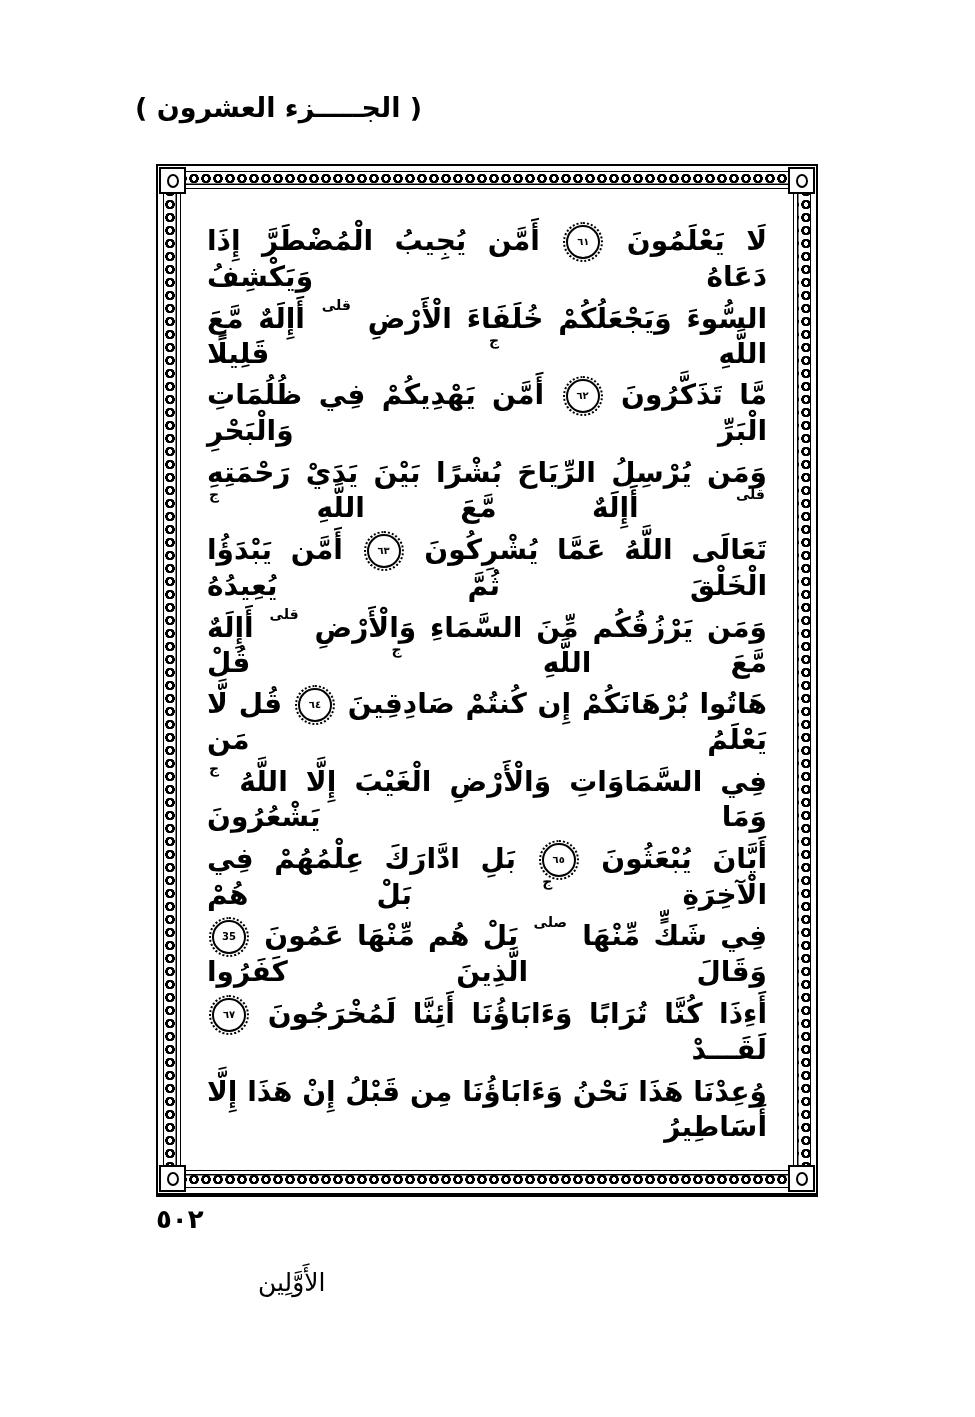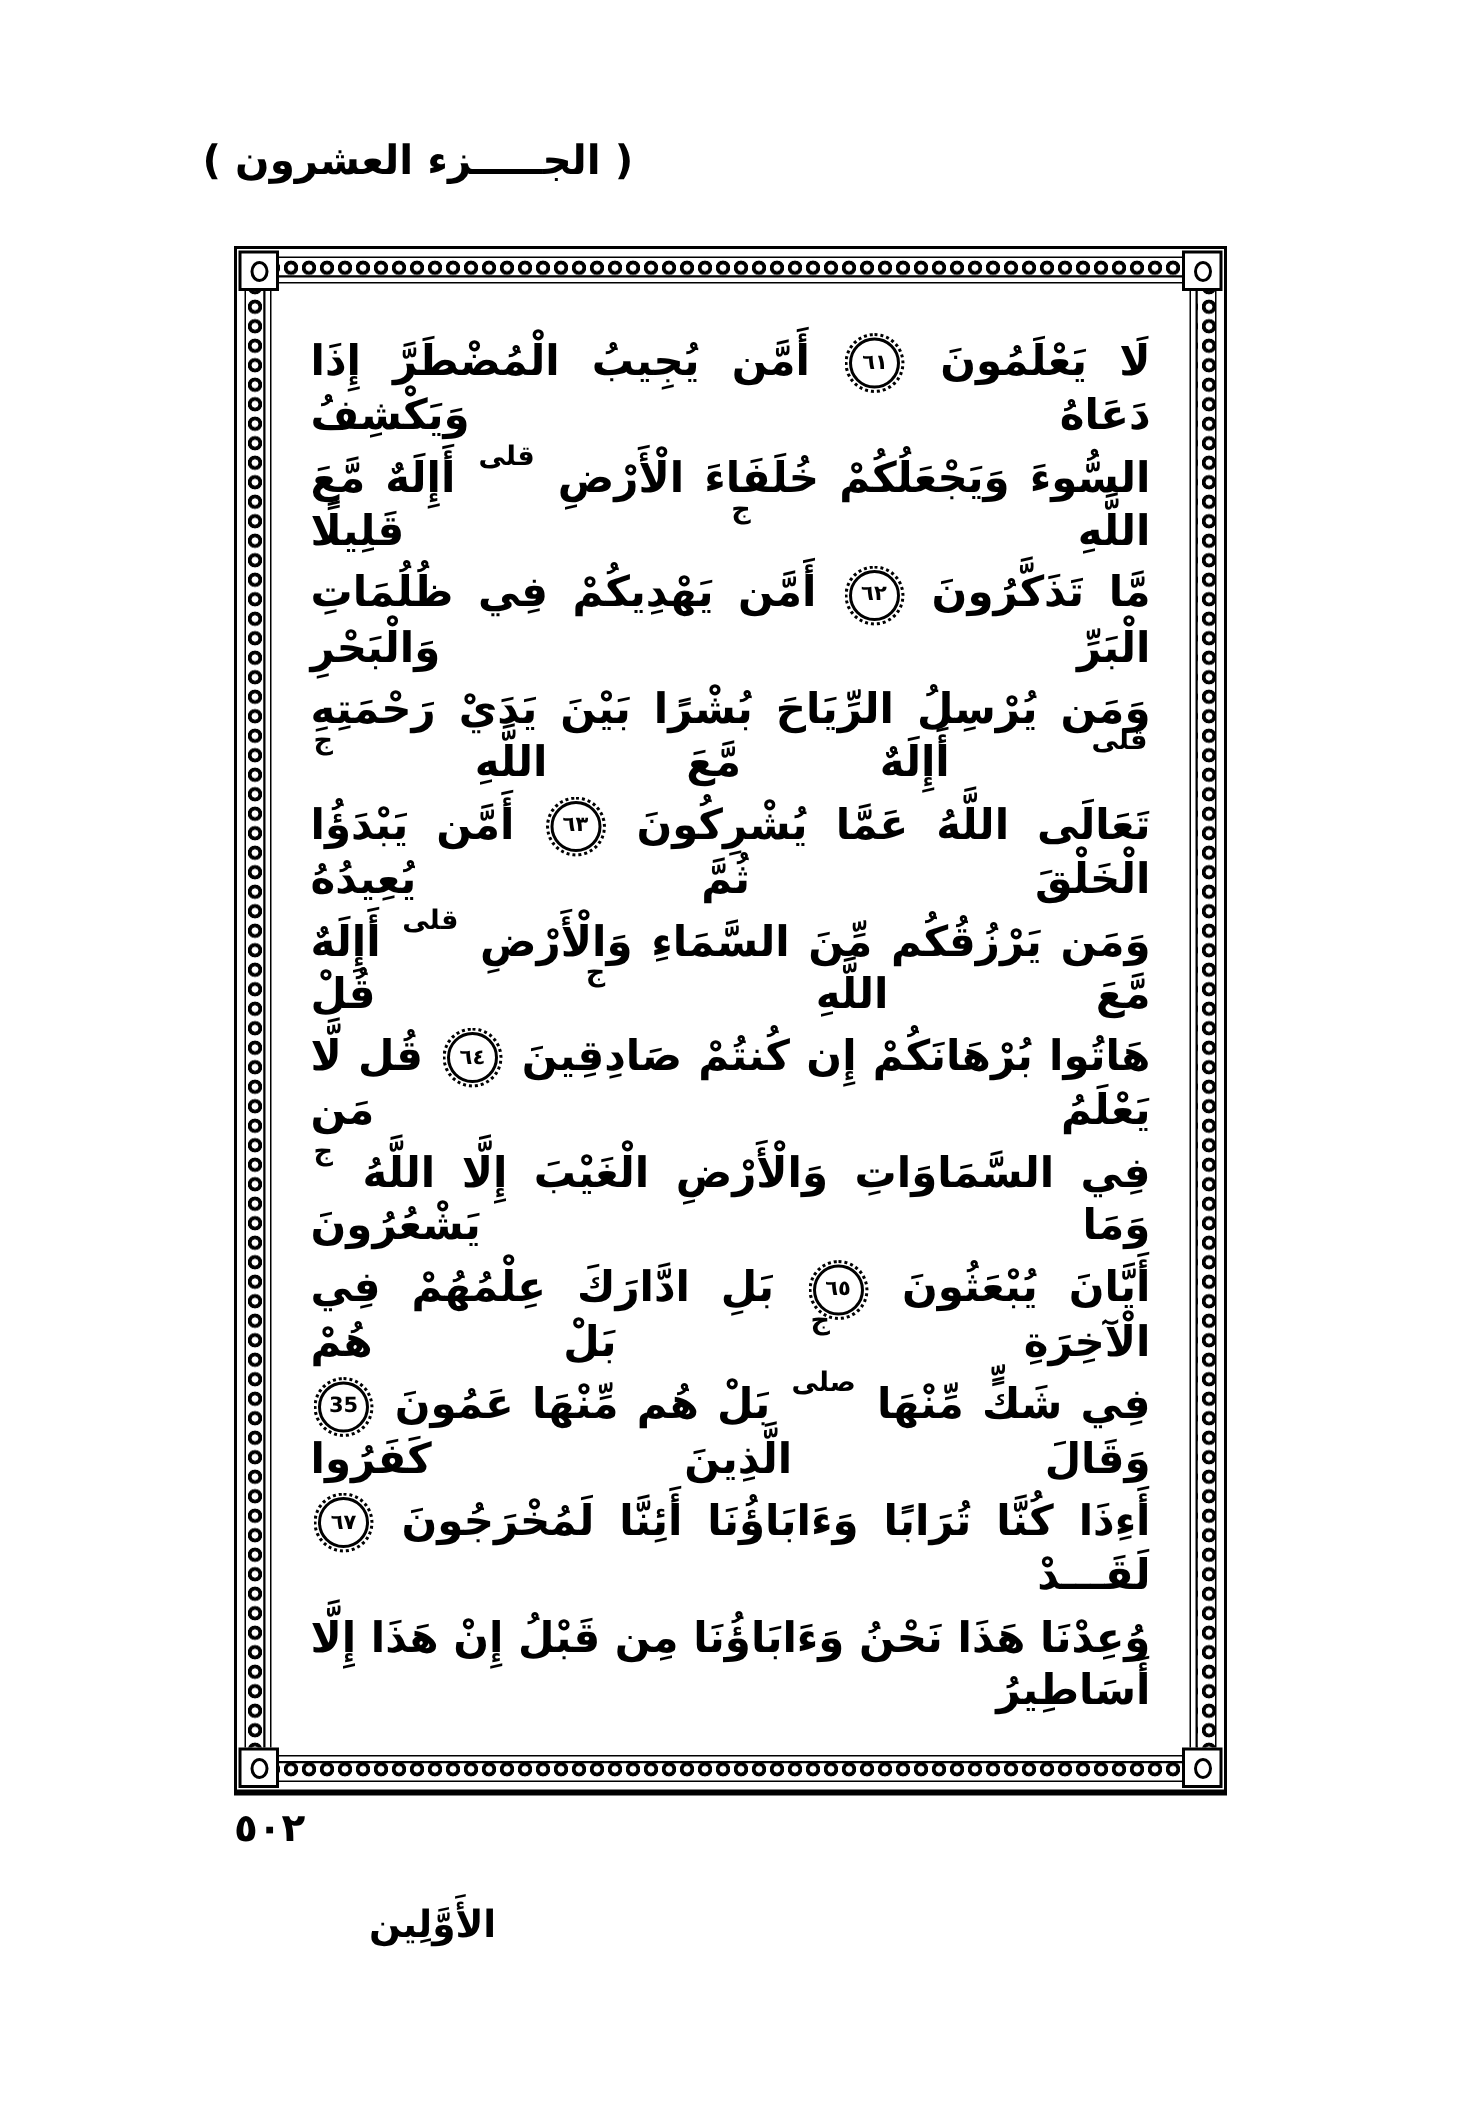--- a/index.html
+++ b/index.html
@@ -76,41 +76,41 @@
     font-size: 28px; font-weight: bold;
     line-height: 1.25;
     white-space: normal;
   }
   .ayah {
     display: inline-flex; align-items: center; justify-content: center;
     width: 34px; height: 34px;
     box-sizing: border-box;
     border: 2px solid #000; border-radius: 50%;
     outline: 2px dotted #000; outline-offset: 1px;
-    font-size: 14px; font-weight: bold;
+    font-size: 10px; font-weight: bold;
     vertical-align: middle;
     margin: 0 5px;
     background: #fff;
   }
   .waqf {
     display: inline-block;
-    font-size: 18px; font-weight: bold;
+    font-size: 14px; font-weight: bold;
     position: relative; top: -18px;
     margin: 0 2px;
   }
 
   
   .page-number {
     position: absolute; top: 1204px; left: 156px; width: 662px;
     text-align: left; font-size: 26px; font-weight: bold;
     direction: rtl;
   }
   .catchword {
-    position: absolute; top: 1268px; left: 246px;
-    font-size: 25px; font-weight: bold; direction: rtl;
+    position: absolute; top: 1268px; left: 258px;
+    font-size: 25px; font-weight: normal; direction: rtl;
   }
 </style>
 </head>
 <body>
 
 <div class="page">
 
   <div class="juz-header">( الجـــــزء العشرون )</div>
 
   <div class="frame-outer">

